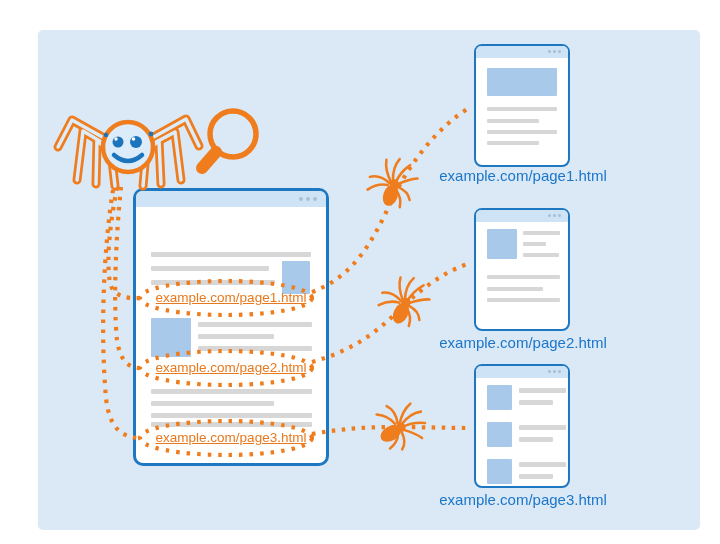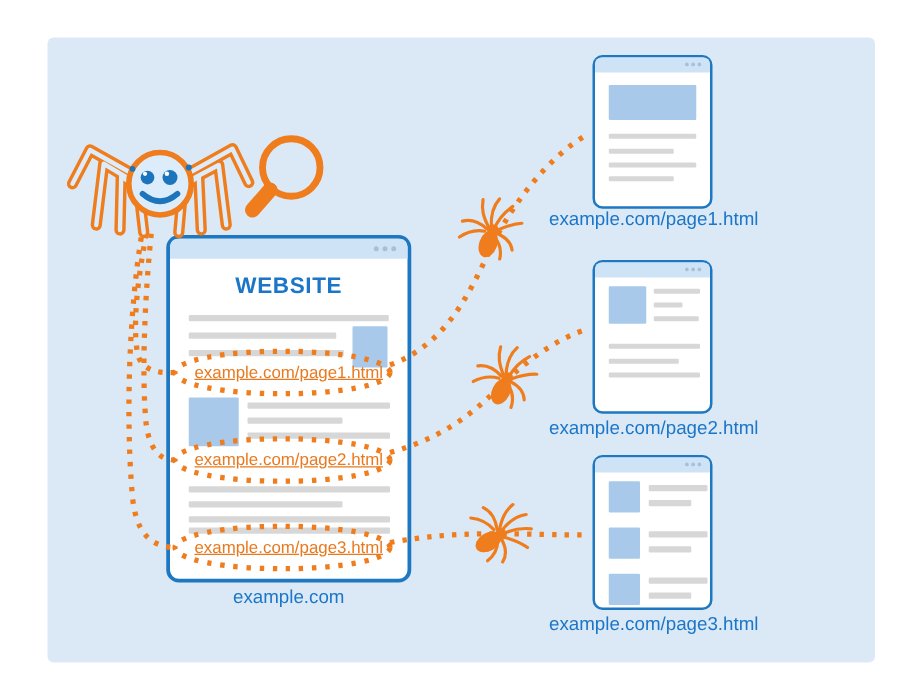--- a/index.html
+++ b/index.html
@@ -32,21 +32,20 @@
 </head>
 <body>
 
 <div class="page">
   <div class="canvas"></div>
 
   <div class="win" style="left:133px;top:188px;width:196px;height:278px;">
     <div class="tbar">
       <span class="dots"></span>
     </div>
-    <div class="wtitle">WEBSITE</div>
 
     <div class="bar" style="left:15px;top:61px;width:160px;height:5px;"></div>
     <div class="bar" style="left:15px;top:75px;width:118px;height:5px;"></div>
     <div class="bar" style="left:15px;top:89px;width:124px;height:5px;"></div>
     <div class="ph" style="left:146px;top:70px;width:28px;height:33px;"></div>
 
     <a class="link" style="top:99px;">example.com/page1.html</a>
 
     <div class="ph" style="left:15px;top:127px;width:40px;height:39px;"></div>
     <div class="bar" style="left:62px;top:131px;width:114px;height:5px;"></div>
@@ -55,21 +54,20 @@
 
     <a class="link" style="top:169px;">example.com/page2.html</a>
 
     <div class="bar" style="left:15px;top:198px;width:161px;height:5px;"></div>
     <div class="bar" style="left:15px;top:210px;width:123px;height:5px;"></div>
     <div class="bar" style="left:15px;top:222px;width:161px;height:5px;"></div>
     <div class="bar" style="left:15px;top:231px;width:161px;height:5px;"></div>
 
     <a class="link" style="top:239px;">example.com/page3.html</a>
   </div>
-  <div class="caption" style="left:133px;top:469px;width:196px;">example.com</div>
 
   <div class="win sm" style="left:474px;top:44px;width:96px;height:123px;">
     <div class="tbar">
       <span class="dots"></span>
     </div>
     <div class="ph" style="left:11px;top:22px;width:70px;height:28px;"></div>
     <div class="bar" style="left:11px;top:61px;width:70px;height:4px;"></div>
     <div class="bar" style="left:11px;top:73px;width:52px;height:4px;"></div>
     <div class="bar" style="left:11px;top:84px;width:70px;height:4px;"></div>
     <div class="bar" style="left:11px;top:95px;width:52px;height:4px;"></div>

